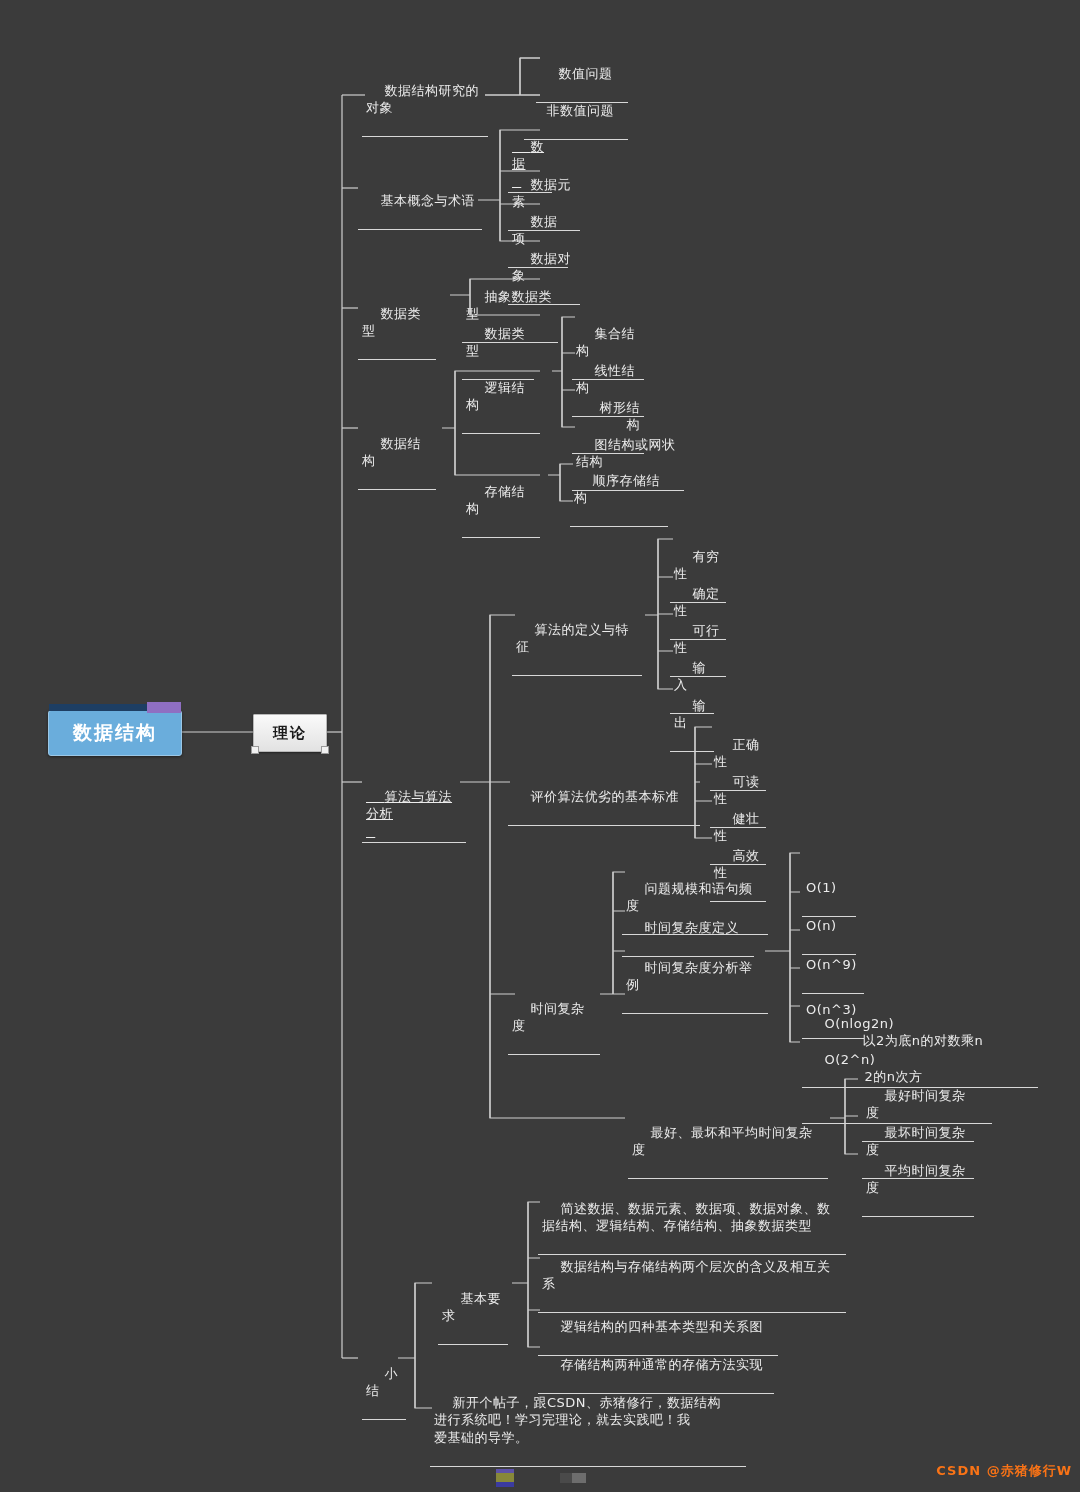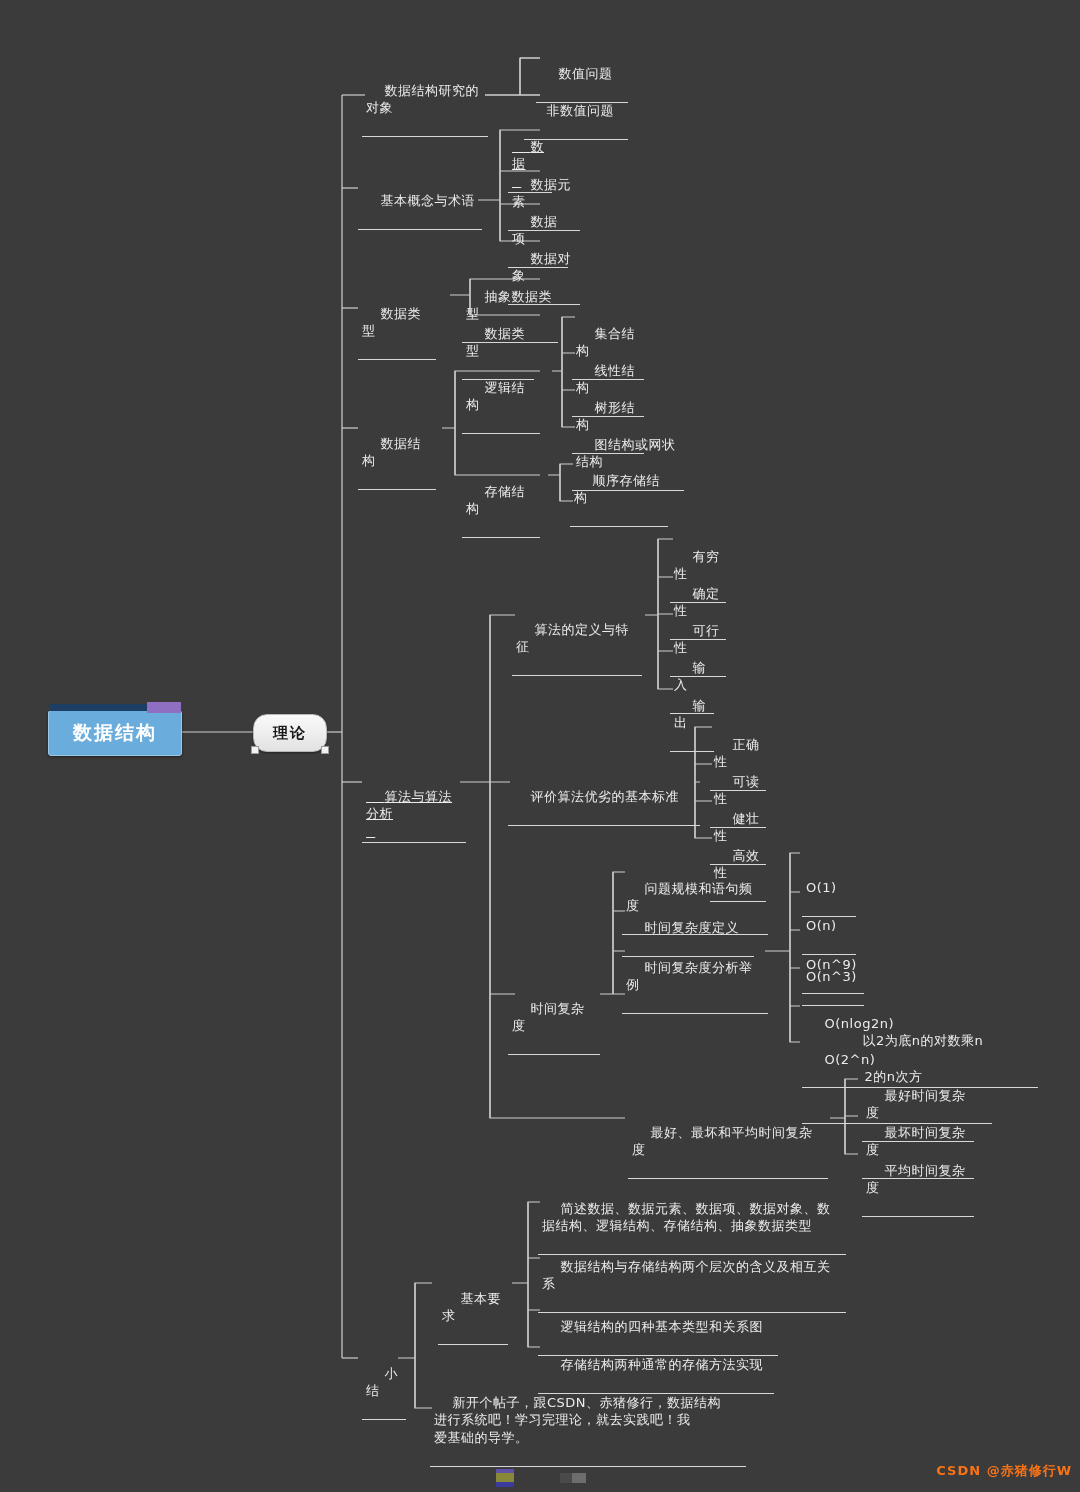--- a/index.html
+++ b/index.html
@@ -50,21 +50,21 @@
   .root .tabstrip .pill{
     position:absolute;right:0;top:-2px;width:34px;height:11px;
     background:#8f6fc2;
   }
 
   
   .lvl2{
     position:absolute;
     background:linear-gradient(#fafafa,#e2e2e2);
     border:1px solid #b8b8b8;
-    border-radius:14px;
+    border-radius:1px;
     color:#1a1a1a;
     font-size:15px;
     font-weight:bold;
     letter-spacing:2px;
     text-align:right;
     display:flex;align-items:center;justify-content:center;
     box-shadow:0 1px 2px rgba(0,0,0,.4);
   }
   .lvl2::before,.lvl2::after{
     content:"";position:absolute;width:6px;height:6px;
@@ -202,21 +202,21 @@
   </div>
   <div class="node" style="left:462px;top:359px;width:78px;">
     <span>逻辑结构</span><span class="ul"></span>
   </div>
   <div class="node" style="left:572px;top:305px;width:72px;">
     <span>集合结构</span><span class="ul"></span>
   </div>
   <div class="node" style="left:572px;top:342px;width:72px;">
     <span>线性结构</span><span class="ul"></span>
   </div>
-  <div class="node" style="left:572px;top:379px;width:72px;">
+  <div class="node" style="left:572px;top:379px;width:72px;text-align:right;">
     <span>树形结构</span><span class="ul"></span>
   </div>
   <div class="node" style="left:572px;top:416px;width:112px;">
     <span>图结构或网状结构</span><span class="ul"></span>
   </div>
   <div class="node" style="left:462px;top:463px;width:78px;">
     <span>存储结构</span><span class="ul"></span>
   </div>
   <div class="node" style="left:570px;top:452px;width:98px;">
     <span>顺序存储结构</span><span class="ul"></span>
@@ -276,21 +276,21 @@
 
   <div class="node" style="left:802px;top:842px;width:54px;">
     <span>O(1)</span><span class="ul"></span>
   </div>
   <div class="node" style="left:802px;top:880px;width:54px;">
     <span>O(n)</span><span class="ul"></span>
   </div>
   <div class="node" style="left:802px;top:919px;width:62px;">
     <span>O(n^9)</span><span class="ul"></span>
   </div>
-  <div class="node" style="left:802px;top:931px;width:62px;">
+  <div class="node" style="left:802px;top:964px;width:62px;">
     <span>O(n^3)</span><span class="ul"></span>
   </div>
   <div class="node" style="left:802px;top:995px;width:236px;">
     <span>O(nlog2n)</span>
     <span style="margin-left:38px;">以2为底n的对数乘n</span>
     <span class="ul"></span>
   </div>
   <div class="node" style="left:802px;top:1031px;width:190px;">
     <span>O(2^n)</span>
     <span style="margin-left:40px;">2的n次方</span>

